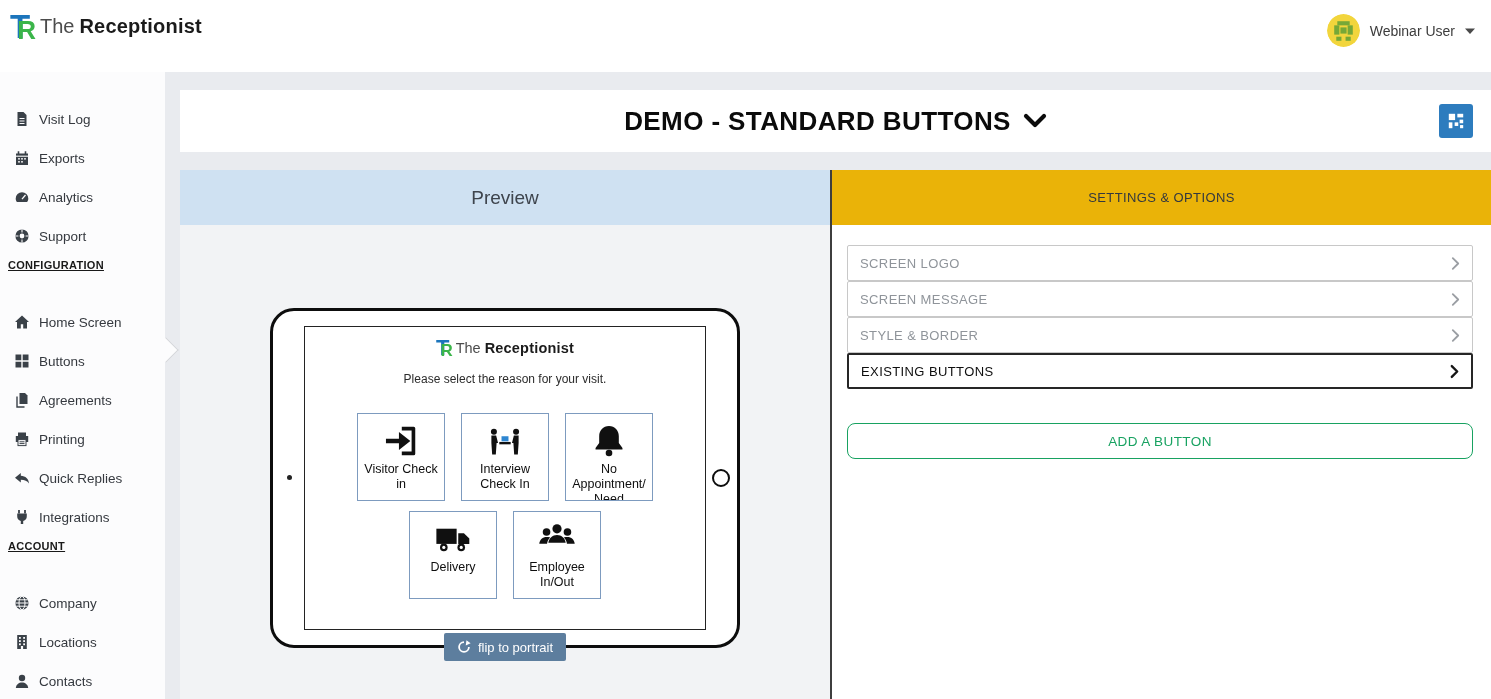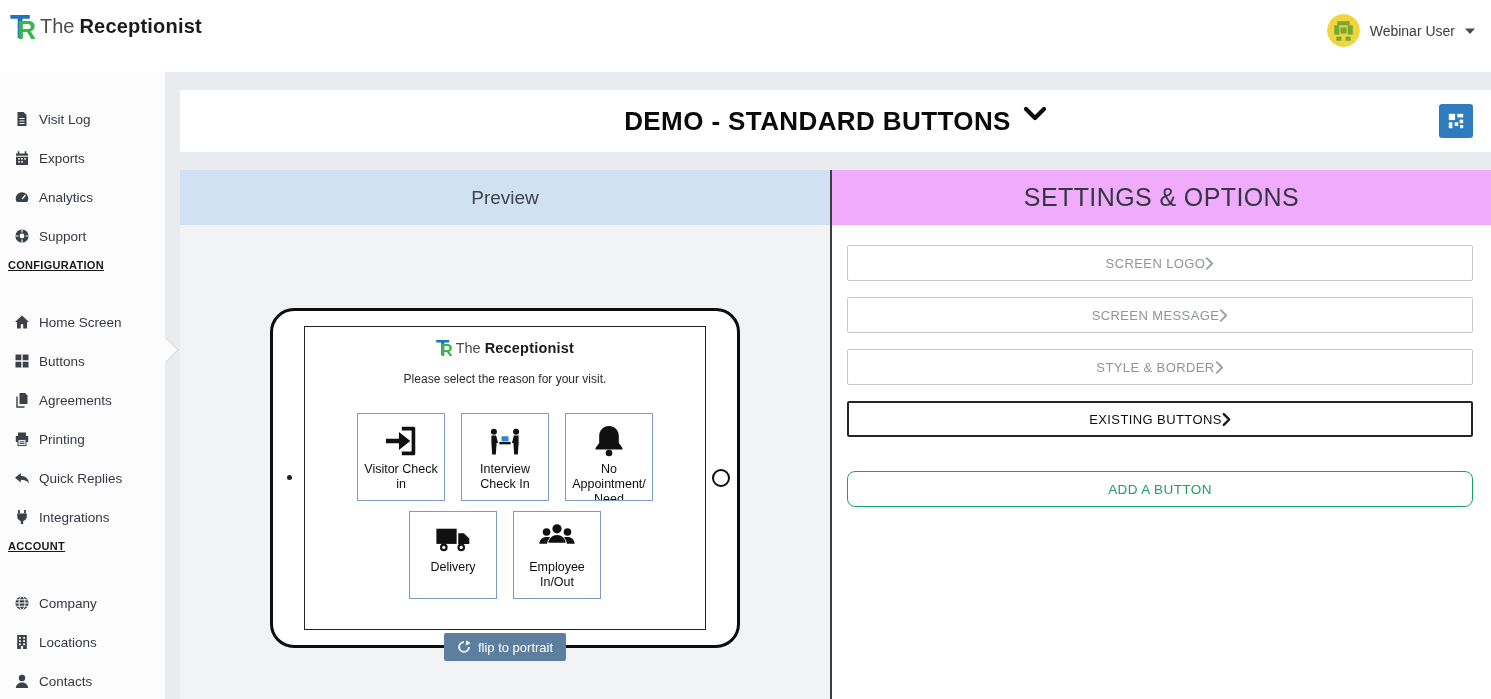--- a/index.html
+++ b/index.html
@@ -21,32 +21,32 @@
   
   .sidebar{position:absolute;left:0;top:72px;width:165px;bottom:0;background:#fcfcfd;}
   .side-pad{padding-top:16px;}
   .side-item{display:flex;align-items:flex-end;height:39px;padding-left:14px;gap:9px;font-size:13.5px;color:#35393f;cursor:pointer;white-space:nowrap;}
   .side-heading{font-size:11px;font-weight:700;color:#191919;text-decoration:underline;letter-spacing:.3px;padding:15px 4px 19px 8px;line-height:13px;}
   .i16{width:16px;height:16px;flex:none;fill:#3a4148;}
   .active-arrow{position:absolute;left:157px;top:341px;width:17px;height:17px;background:#fcfcfd;transform:rotate(45deg);border-top:1px solid #d4d6da;border-right:1px solid #d4d6da;z-index:6;}
   
   .main{position:absolute;left:165px;top:72px;right:0;bottom:0;background:#e9ebef;}
   .title-card{position:absolute;left:15px;right:0;top:18px;height:62px;background:#fff;display:flex;align-items:center;justify-content:center;}
-  .page-title{display:flex;align-items:flex-start;gap:12px;font-size:26px;font-weight:800;color:#0b0b0b;letter-spacing:.4px;cursor:pointer;}
+  .page-title{display:flex;align-items:center;gap:12px;font-size:26px;font-weight:800;color:#0b0b0b;letter-spacing:.4px;cursor:pointer;}
   .qr-btn{position:absolute;right:18px;top:14px;width:34px;height:34px;background:#2d7cbe;border:none;border-radius:3px;display:flex;align-items:center;justify-content:center;cursor:pointer;}
   .panel{position:absolute;left:15px;right:0;top:98px;bottom:-40px;display:flex;}
   
   .col-left{width:650px;flex:none;display:flex;flex-direction:column;border-right:2px solid #3e3e3e;}
   .col-left-header{height:55px;flex:none;background:#cfe1f2;display:flex;align-items:center;justify-content:center;font-size:19px;color:#3e444d;}
   .col-left-body{flex:1;background:#f2f3f5;display:flex;flex-direction:column;align-items:center;}
   
   .col-right{flex:1;display:flex;flex-direction:column;}
-  .col-right-header{height:55px;flex:none;background:#f0abfc;display:flex;align-items:center;justify-content:center;font-size:25px;color:#33383f;letter-spacing:.4px;}
+  .col-right-header{height:55px;flex:none;background:#eab308;display:flex;align-items:center;justify-content:center;font-size:13px;color:#33383f;letter-spacing:.4px;}
   .col-right-body{flex:1;background:#fff;padding:20px 18px 0 15px;}
-  .acc-row{height:36px;box-sizing:border-box;border:1px solid #c8c8c8;border-radius:2px;background:#fff;display:flex;align-items:center;justify-content:center;padding:0 12px;margin-bottom:16px;cursor:pointer;color:#8f949a;font-size:13px;letter-spacing:.4px;}
+  .acc-row{height:36px;box-sizing:border-box;border:1px solid #c8c8c8;border-radius:2px;background:#fff;display:flex;align-items:center;justify-content:space-between;padding:0 12px;cursor:pointer;color:#8f949a;font-size:13px;letter-spacing:.4px;}
   .acc-row .chev{width:9px;height:15px;color:#9a9ea3;}
   .acc-row.active{border:2px solid #262626;color:#0e0e0e;}
   .acc-row.active .chev{color:#161616;}
   .acc-row.active .chev path{stroke-width:2.6;}
   .add-btn{margin-top:34px;width:100%;height:36px;box-sizing:border-box;border:1px solid #18a261;border-radius:8px;background:#fff;color:#18a261;font-size:13.5px;letter-spacing:.4px;display:flex;align-items:center;justify-content:center;cursor:pointer;font-family:inherit;}
   
   .tablet{margin-top:83px;width:464px;height:334px;flex:none;background:#fff;border:3px solid #0d0d0d;border-radius:24px;position:relative;}
   .cam-dot{position:absolute;left:14px;top:50%;margin-top:-3px;width:5px;height:5px;border-radius:50%;background:#222;}
   .home-btn{position:absolute;right:7px;top:50%;margin-top:-9px;width:14px;height:14px;border:2px solid #0d0d0d;border-radius:50%;background:#fff;}
   .screen{position:absolute;left:31px;top:15px;width:402px;height:304px;box-sizing:border-box;border:1px solid #232323;background:#fff;display:flex;flex-direction:column;align-items:center;overflow:hidden;}

